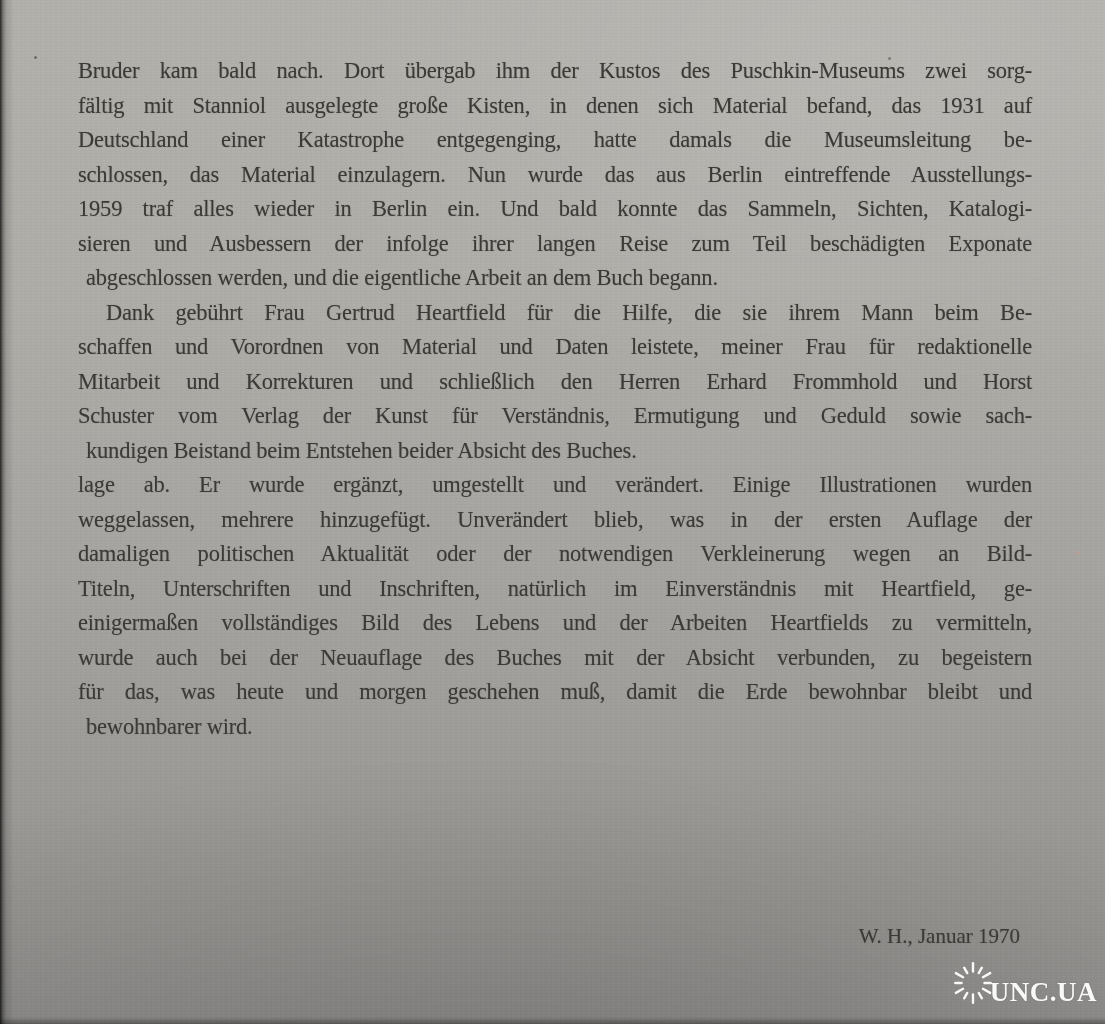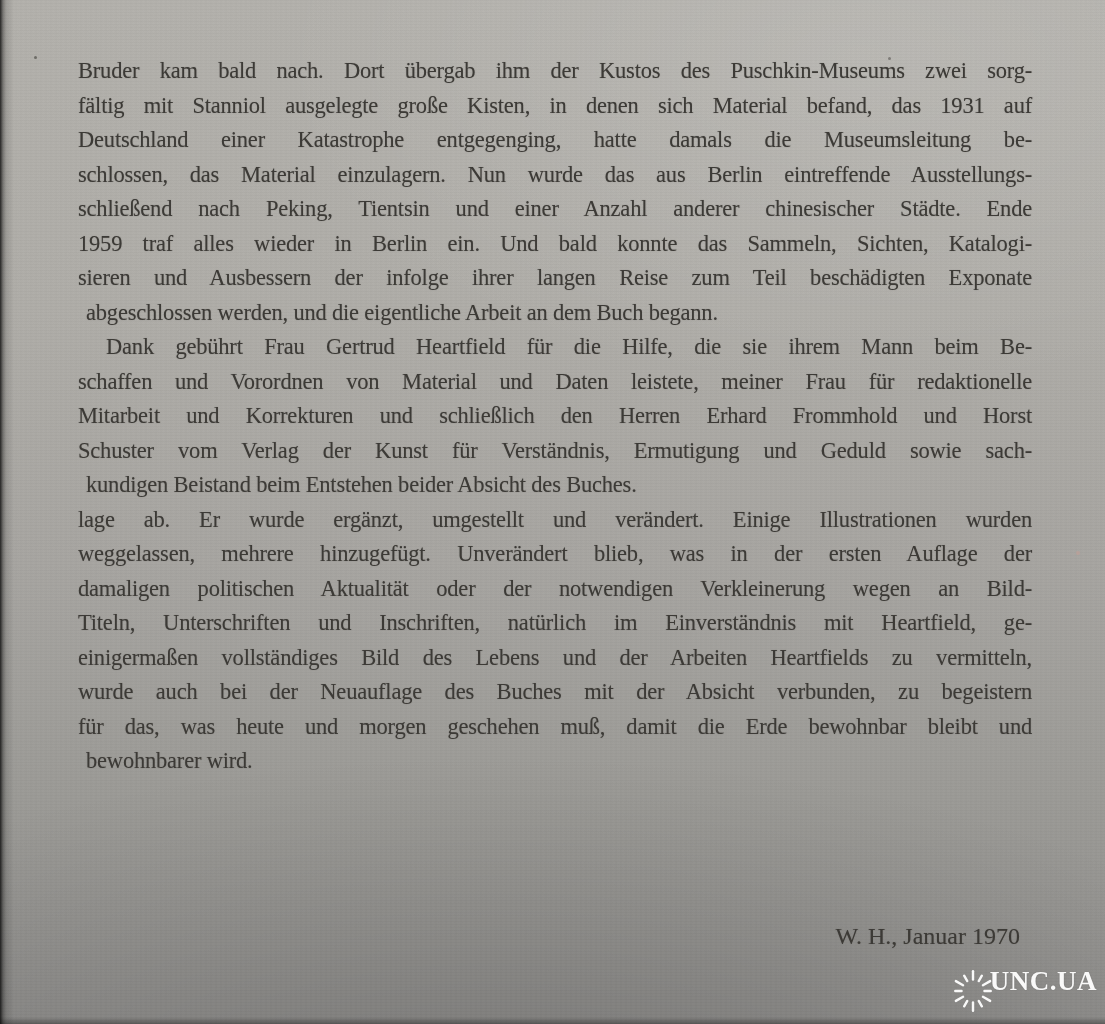--- a/index.html
+++ b/index.html
@@ -50,31 +50,31 @@
     text-shadow: 0 0 1px rgba(60,58,54,0.38);
   }
   .paragraph { margin: 0; }
   .line { text-align: justify; text-align-last: justify; }
   .line.last { text-align-last: left; margin-left: 8px; }
   .line.indent { text-indent: 28px; }
 
   .signature {
     position: absolute;
     left: 78px; top: 919px; width: 942px;
-    font-size: 24px;
+    font-size: 21px;
     line-height: 34.5px;
     color: #3c3a36;
     text-align: right;
     text-shadow: 0 0 1px rgba(60,58,54,0.38);
   }
 
   .watermark {
     position: absolute;
-    right: 8px; bottom: 8px;
-    display: flex; align-items: flex-start;
+    right: 8px; bottom: 16px;
+    display: flex; align-items: flex-end;
     color: #ffffff;
     opacity: 0.95;
   }
   .watermark svg { width: 50px; height: 50px; margin-right: -8px; flex: 0 0 auto; }
   .watermark .wm-text {
     font-family: "Liberation Serif", serif;
     font-weight: bold;
     font-size: 27px;
     letter-spacing: 0.5px;
     text-shadow: 0 0 2px rgba(0,0,0,0.15);
@@ -91,21 +91,20 @@
   <div class="speck speck-1"></div>
   <div class="speck speck-2"></div>
   <div class="speck speck-3"></div>
 
   <div class="text-block">
       <div class="paragraph">
         <div class="line">Bruder kam bald nach. Dort übergab ihm der Kustos des Puschkin-Museums zwei sorg-</div>
         <div class="line">fältig mit Stanniol ausgelegte große Kisten, in denen sich Material befand, das 1931 auf</div>
         <div class="line">Deutschland einer Katastrophe entgegenging, hatte damals die Museumsleitung be-</div>
         <div class="line">schlossen, das Material einzulagern. Nun wurde das aus Berlin eintreffende Ausstellungs-</div>
-        <div class="line">schließend nach Peking, Tientsin und einer Anzahl anderer chinesischer Städte. Ende</div>
         <div class="line">1959 traf alles wieder in Berlin ein. Und bald konnte das Sammeln, Sichten, Katalogi-</div>
         <div class="line">sieren und Ausbessern der infolge ihrer langen Reise zum Teil beschädigten Exponate</div>
         <div class="line last">abgeschlossen werden, und die eigentliche Arbeit an dem Buch begann.</div>
       </div>
       <div class="paragraph">
         <div class="line indent">Dank gebührt Frau Gertrud Heartfield für die Hilfe, die sie ihrem Mann beim Be-</div>
         <div class="line">schaffen und Vorordnen von Material und Daten leistete, meiner Frau für redaktionelle</div>
         <div class="line">Mitarbeit und Korrekturen und schließlich den Herren Erhard Frommhold und Horst</div>
         <div class="line">Schuster vom Verlag der Kunst für Verständnis, Ermutigung und Geduld sowie sach-</div>
         <div class="line last">kundigen Beistand beim Entstehen beider Absicht des Buches.</div>

